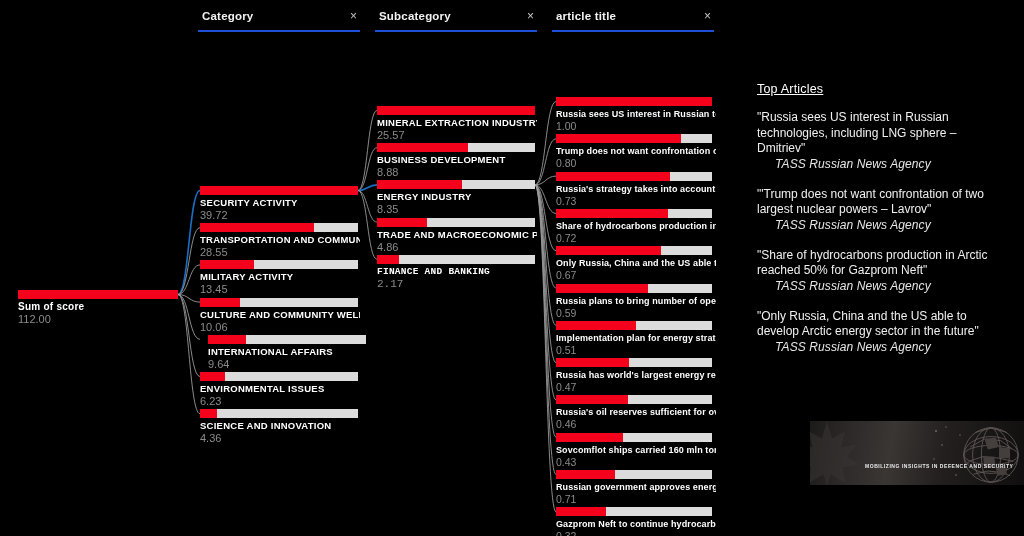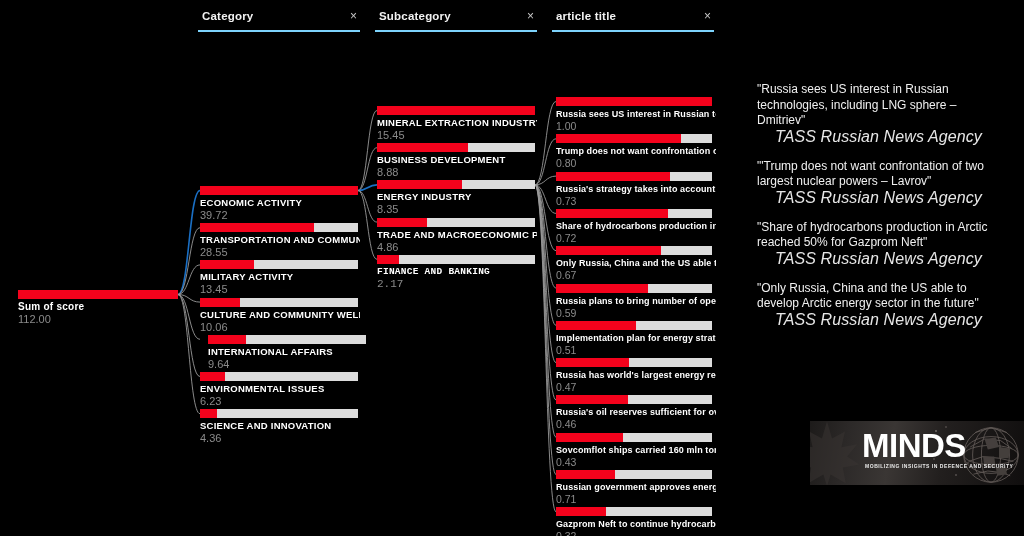--- a/index.html
+++ b/index.html
@@ -9,21 +9,21 @@
     font-family:"Liberation Sans","DejaVu Sans",sans-serif;
     color:#ffffff;
     -webkit-font-smoothing:antialiased;
   }
   #stage{position:absolute;left:0;top:0;width:1024px;height:536px;background:#000;}
 
   
   .filters{position:absolute;left:0;top:0;width:1024px;height:40px;}
   .filter{
     position:absolute;top:10px;height:22px;
-    border-bottom:2px solid #7dd3fc;
+    border-bottom:2px solid #1d4ed8;
     box-sizing:border-box;
   }
   .filter .flabel{
     position:absolute;left:4px;top:0;
     font-size:11.5px;font-weight:bold;color:#f2f2f2;
     letter-spacing:.2px;white-space:nowrap;
   }
   .filter .fclear{
     position:absolute;right:3px;top:-1px;
     font-size:12px;color:#c8c8c8;cursor:pointer;line-height:14px;
@@ -63,21 +63,21 @@
   .panel h2{
     margin:0 0 14px 0;font-size:12.5px;font-weight:normal;color:#ffffff;
     text-decoration:underline;letter-spacing:.2px;
   }
   .article-block{margin-bottom:15px;}
   .article-title{
     font-size:12px;line-height:15.5px;color:#f0f0f0;margin:0;
     letter-spacing:0px;
   }
   .article-source{
-    font-size:16px;line-height:15px;color:#e6e6e6;font-style:italic;
+    font-size:12px;line-height:15px;color:#e6e6e6;font-style:italic;
     margin:0 0 0 18px;letter-spacing:.1px;
   }
 
   
   .logo{
     position:absolute;left:810px;top:421px;width:214px;height:64px;
     overflow:hidden;
     background:linear-gradient(100deg,#1d1b1a 0%,#2c2928 18%,#3a3634 38%,#221f1e 62%,#100e0e 100%);
   }
   .logo .leaf{
@@ -151,21 +151,21 @@
         </div>
         <div class="nlabel">Sum of score</div>
         <div class="nvalue">112.00</div>
       </div>
     </div>
   <div class="col" id="col-cat">
       <div class="node" style="left: 200px; top: 186px;">
         <div class="bar">
           <div class="fill" style="width:100%"></div>
         </div>
-        <div class="nlabel">ECONOMIC ACTIVITY</div>
+        <div class="nlabel">SECURITY ACTIVITY</div>
         <div class="nvalue">39.72</div>
       </div>
       <div class="node" style="left: 200px; top: 223.2px;">
         <div class="bar">
           <div class="fill" style="width:71.89999999999999%"></div>
         </div>
         <div class="nlabel">TRANSPORTATION AND COMMUNICATI..</div>
         <div class="nvalue">28.55</div>
       </div>
       <div class="node" style="left: 200px; top: 260.4px;">
@@ -203,21 +203,21 @@
         <div class="nlabel">SCIENCE AND INNOVATION</div>
         <div class="nvalue">4.36</div>
       </div>
     </div>
   <div class="col" id="col-sub">
       <div class="node" style="left: 377px; top: 106px;">
         <div class="bar">
           <div class="fill" style="width:100%"></div>
         </div>
         <div class="nlabel">MINERAL EXTRACTION INDUSTRY</div>
-        <div class="nvalue">15.45</div>
+        <div class="nvalue">25.57</div>
       </div>
       <div class="node" style="left: 377px; top: 143.2px;">
         <div class="bar">
           <div class="fill" style="width:57.49999999999999%"></div>
         </div>
         <div class="nlabel">BUSINESS DEVELOPMENT</div>
         <div class="nvalue">8.88</div>
       </div>
       <div class="node" style="left: 377px; top: 180.4px;">
         <div class="bar">
@@ -322,20 +322,21 @@
       <div class="node art" style="left: 556px; top: 507.3px;">
         <div class="bar">
           <div class="fill" style="width:32%"></div>
         </div>
         <div class="nlabel">Gazprom Neft to continue hydrocarbon...</div>
         <div class="nvalue">0.32</div>
       </div>
     </div>
 
   <div class="panel">
+    <h2>Top Articles</h2>
     <div id="panel-list">
         <div class="article-block">
           <p class="article-title">"Russia sees US interest in Russian technologies, including LNG sphere – Dmitriev"</p>
           <p class="article-source">TASS Russian News Agency</p>
         </div>
         <div class="article-block">
           <p class="article-title">"'Trump does not want confrontation of two largest nuclear powers – Lavrov"</p>
           <p class="article-source">TASS Russian News Agency</p>
         </div>
         <div class="article-block">
@@ -374,17 +375,16 @@
         <circle cx="6" cy="8" r="0.9"></circle>
           <circle cx="16" cy="4" r="0.7"></circle>
           <circle cx="12" cy="22" r="0.8"></circle>
         <circle cx="4" cy="36" r="0.7"></circle>
           <circle cx="20" cy="44" r="0.9"></circle>
           <circle cx="30" cy="12" r="0.7"></circle>
         <circle cx="26" cy="52" r="0.8"></circle>
           <circle cx="38" cy="40" r="0.7"></circle>
       </g>
     </svg>
-    <div class="wordmark">MINDS</div>
     <div class="tagline">MOBILIZING INSIGHTS IN DEFENCE AND SECURITY</div>
   </div>
 
 </div>
 
 </body></html>

